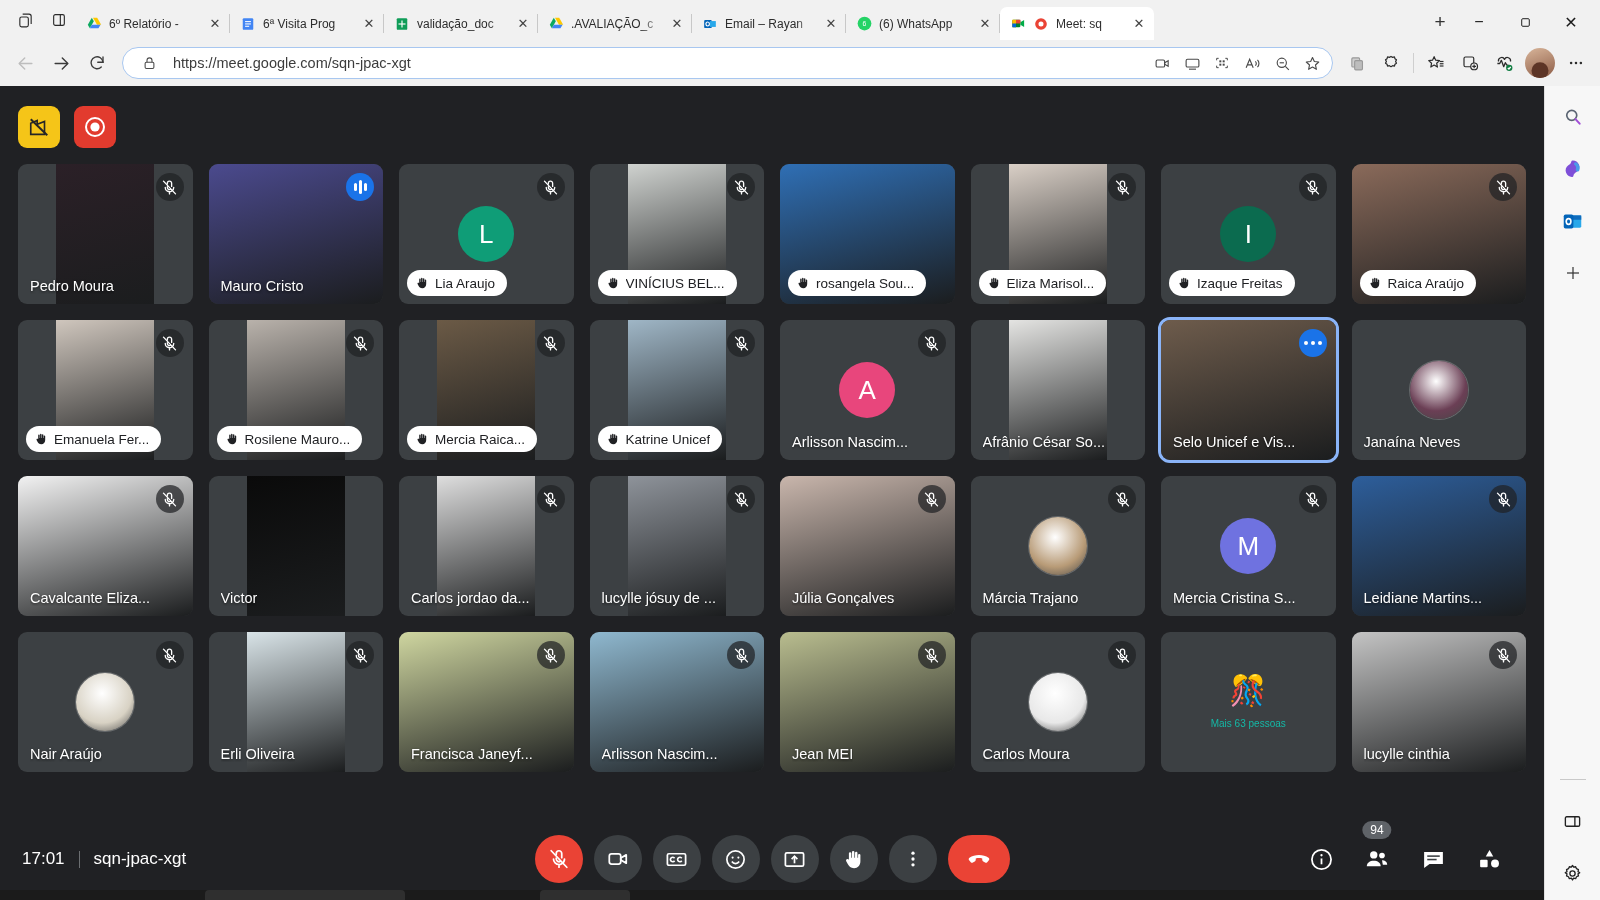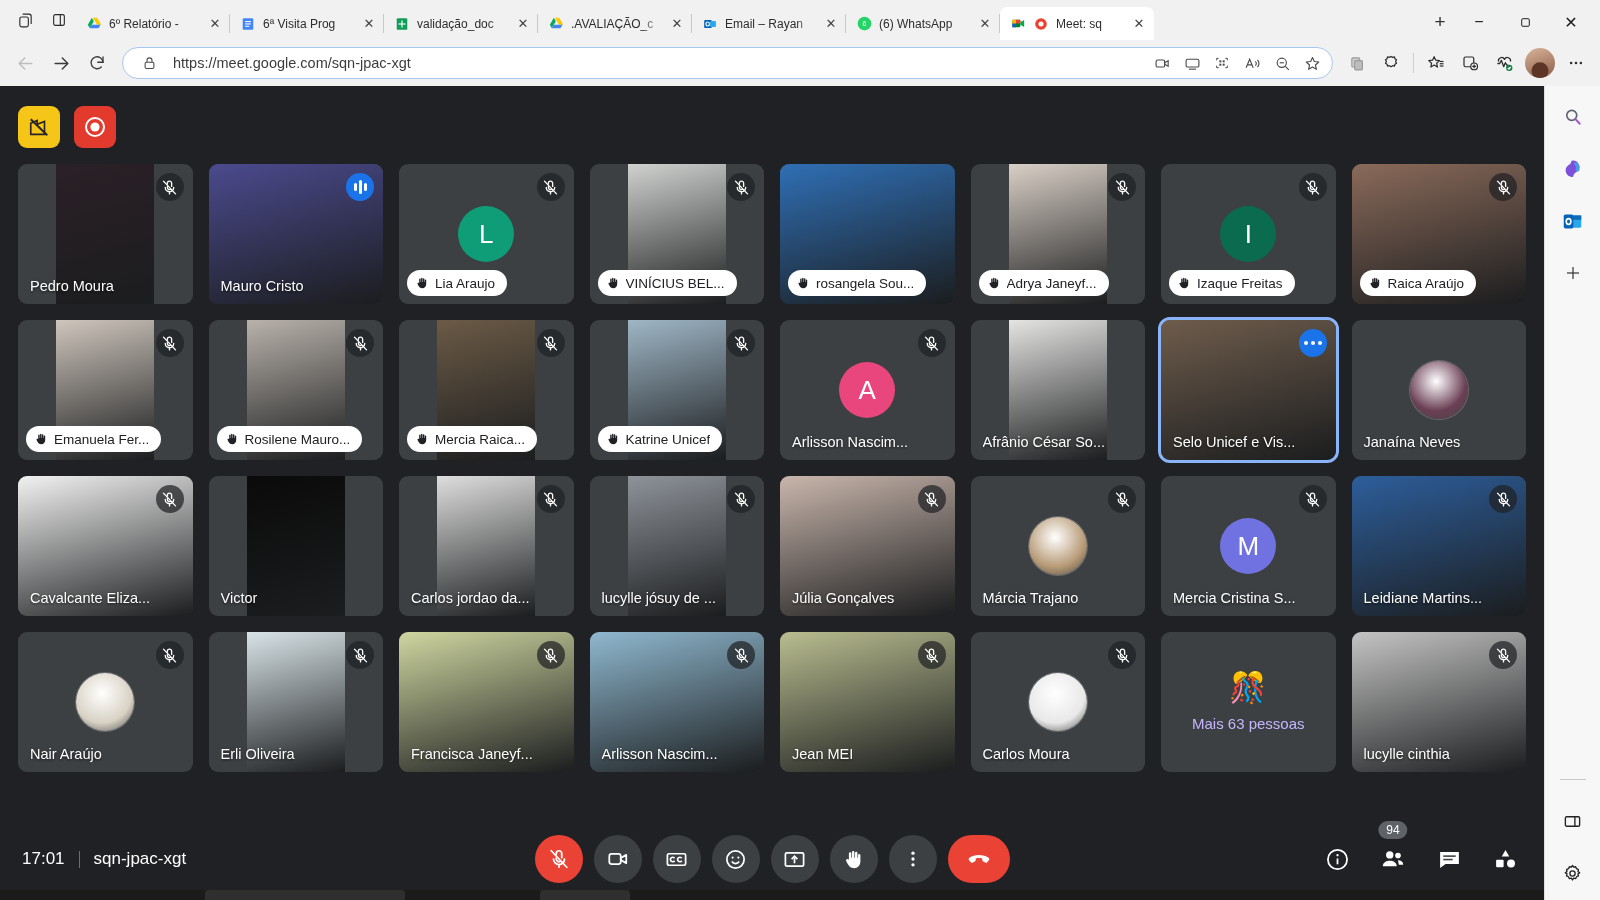--- a/index.html
+++ b/index.html
@@ -115,33 +115,33 @@
   }
   .name-pill {
     position: absolute; left: 8px; bottom: 8px; z-index: 3;
     background: #fff; color: #202124; border-radius: 16px;
     height: 26px; display: flex; align-items: center; gap: 6px; padding: 0 12px 0 8px;
     font-size: 13.5px; max-width: calc(100% - 16px);
   }
   .name-pill span.txt { white-space: nowrap; overflow: hidden; text-overflow: ellipsis; }
   .more-people { display:flex; flex-direction: column; align-items:center; justify-content:center; gap: 12px; height:100%; }
   .mp-emoji { font-size: 30px; line-height: 1; }
-  .mp-label { color:#c4b5fd; font-size: 15px; }
+  .mp-label { color:#14b8a6; font-size: 10px; }
 
   
   .ctrlbar { height: 82px; flex: 0 0 82px; position: relative; display: flex; align-items: center; }
   .meetinfo { position:absolute; left: 22px; top: 50%; transform: translateY(-50%); display:flex; align-items:center; gap: 14px; color:#fff; }
   .meetinfo .time { font-size: 17px; }
   .meetinfo .sep { width:1px; height: 17px; background: #6b6e71; }
   .meetinfo .code { font-size: 17px; }
   .ctrl-center { margin: 0 auto; display: flex; align-items: center; gap: 11px; }
   .cbtn { width: 48px; height: 48px; border-radius: 50%; background:#3c4043; display:flex; align-items:center; justify-content:center; color:#fff; }
   .cbtn.red { background:#ea4335; }
   .cbtn.hangup { width: 62px; border-radius: 26px; background:#ea4335; }
-  .ctrl-right { position:absolute; right: 22px; top: 50%; transform: translateY(-50%); display:flex; align-items:center; gap: 22px; }
+  .ctrl-right { position:absolute; right: 38px; top: 50%; transform: translateY(-50%); display:flex; align-items:center; gap: 22px; }
   .rbtn { width: 34px; height: 34px; display:flex; align-items:center; justify-content:center; color:#fff; position:relative; }
   .count-badge {
     position:absolute; top: -21px; left: 50%; transform: translateX(-50%);
     background:#5f6368; color:#fff; font-size: 12px; border-radius: 10px; padding: 2px 8px; line-height:1.2;
   }
 
   
   .edge-sidebar { width: 56px; background:#f7f7f7; border-left:1px solid #e0e0e0; display:flex; flex-direction:column;
     align-items:center; padding: 14px 0 10px; gap: 18px; flex: 0 0 56px; }
   .sb-btn { width: 34px; height: 34px; border-radius: 7px; display:flex; align-items:center; justify-content:center; }
@@ -510,21 +510,21 @@
                   <path d="M18 12a6 6 0 0 1-8.9 5.2M6 12a6 6 0 0 0 6 6v3"></path>
                   <line x1="3.5" y1="3" x2="20.5" y2="21"></line>
                 </svg>
               </div>
               <div class="name-pill">
                 <span style="display:flex">
                   <svg width="14" height="14" viewBox="0 0 24 24" fill="#202124">
                     <path d="M7.2 11.4V5.6a1.25 1.25 0 0 1 2.5 0v4.6h.7V4.3a1.25 1.25 0 1 1 2.5 0v5.9h.7V5.1a1.25 1.25 0 0 1 2.5 0v5.1h.7V7.4a1.2 1.2 0 0 1 2.4 0v6.3c0 4.3-2.7 7.3-6.6 7.3-3.5 0-5.4-2-6.6-4.3l-1.6-3c-.4-.8-.1-1.6.6-2s1.6-.2 2 .5z"></path>
                   </svg>
                 </span>
-                <span class="txt">Adrya Janeyf...</span>
+                <span class="txt">Eliza Marisol...</span>
               </div>
             </div>
             <div class="tile">
               <div class="tile-media">
                 <div class="initial-circle" style="background: rgb(11, 107, 79);">I</div>
               </div>
               <div class="mic-badge">
                 <svg width="17" height="17" viewBox="0 0 24 24" fill="none" stroke="#fff" stroke-width="1.9" stroke-linecap="round">
                   <path d="M15 10.5V6a3 3 0 0 0-6 0v1"></path>
                   <path d="M9 11v1a3 3 0 0 0 4.6 2.5"></path>

